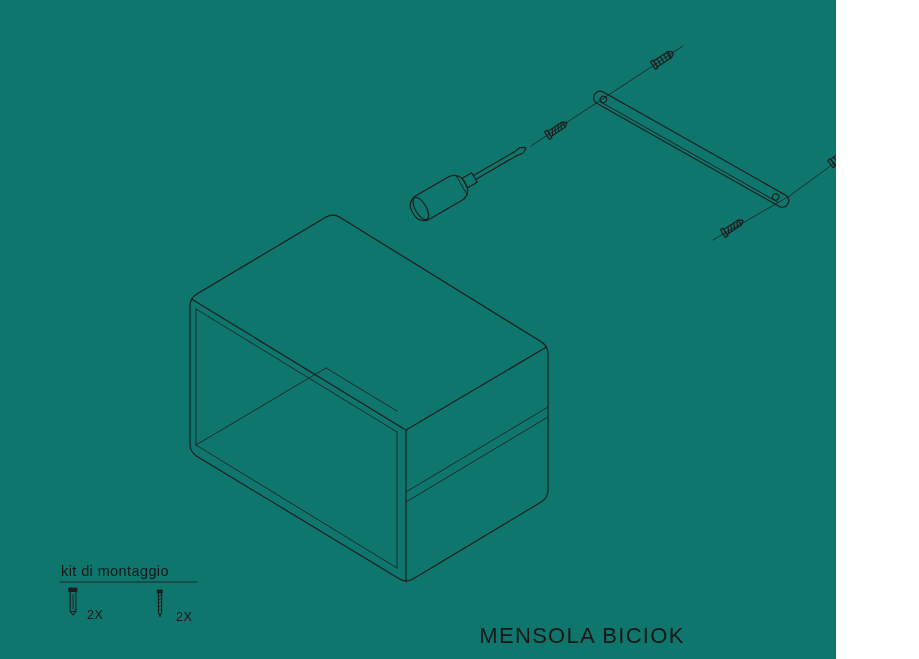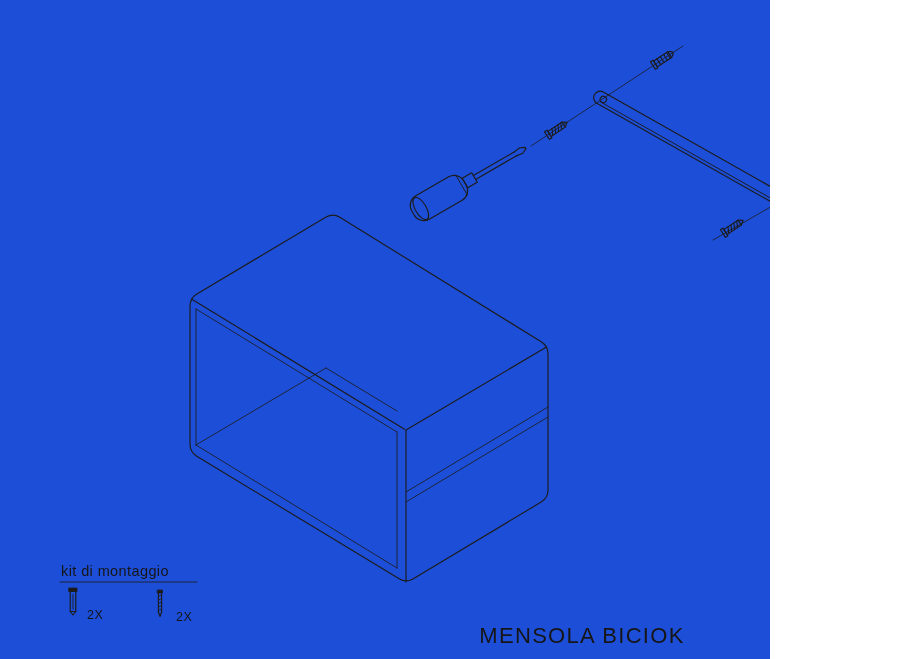--- a/index.html
+++ b/index.html
@@ -1,20 +1,20 @@
 <!DOCTYPE html>
 <html><head>
 <meta charset="utf-8">
 <style>
   html, body { margin: 0; padding: 0; background: #ffffff; }
   .canvas {
     position: relative;
-    width: 770px;
+    width: 836px;
     height: 659px;
-    background: #1d4ed8;
+    background: #0f766e;
     overflow: hidden;
     font-family: "Liberation Sans", sans-serif;
   }
   svg { display: block; }
   .lines  { stroke: #1c1c1c; fill: none; stroke-width: 1.15; stroke-linecap: round; stroke-linejoin: round; }
   .thin   { stroke-width: 0.85; }
   .leader { stroke: #1c1c1c; fill: none; stroke-width: 0.8; stroke-linecap: round; }
   .solid  { fill: #1c1c1c; stroke: #1c1c1c; stroke-width: 0.8; }
   .labels text { fill: #161616; stroke: none; }
   .legend-heading { font-size: 14.5px; letter-spacing: 0.4px; }

